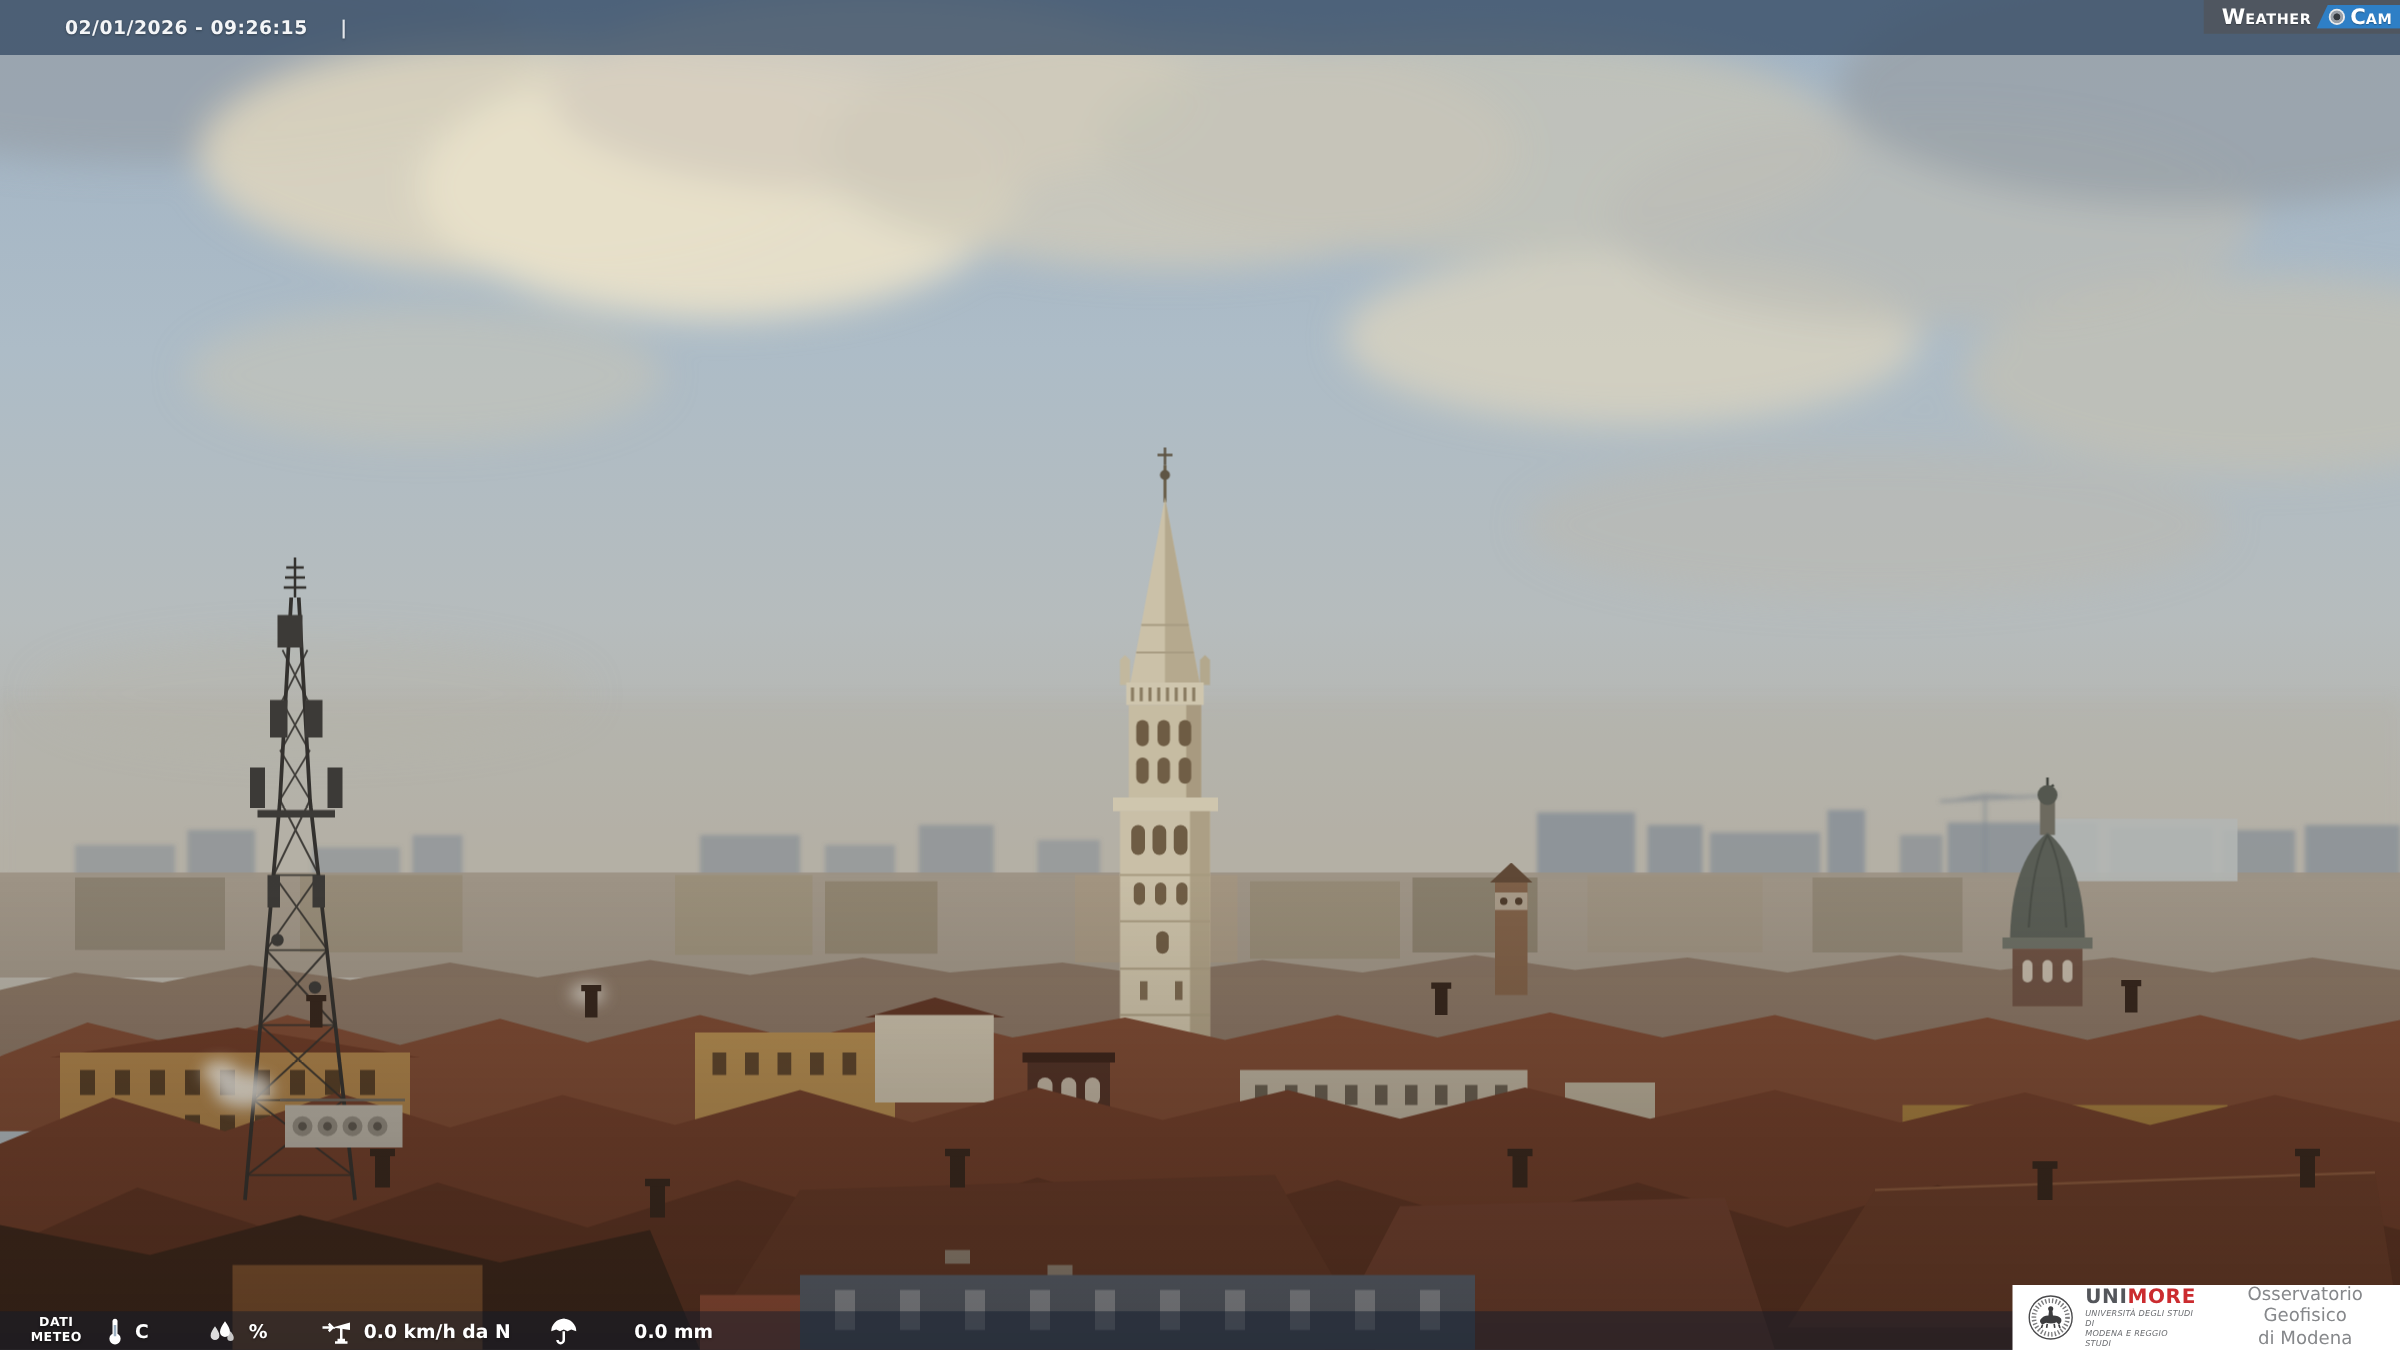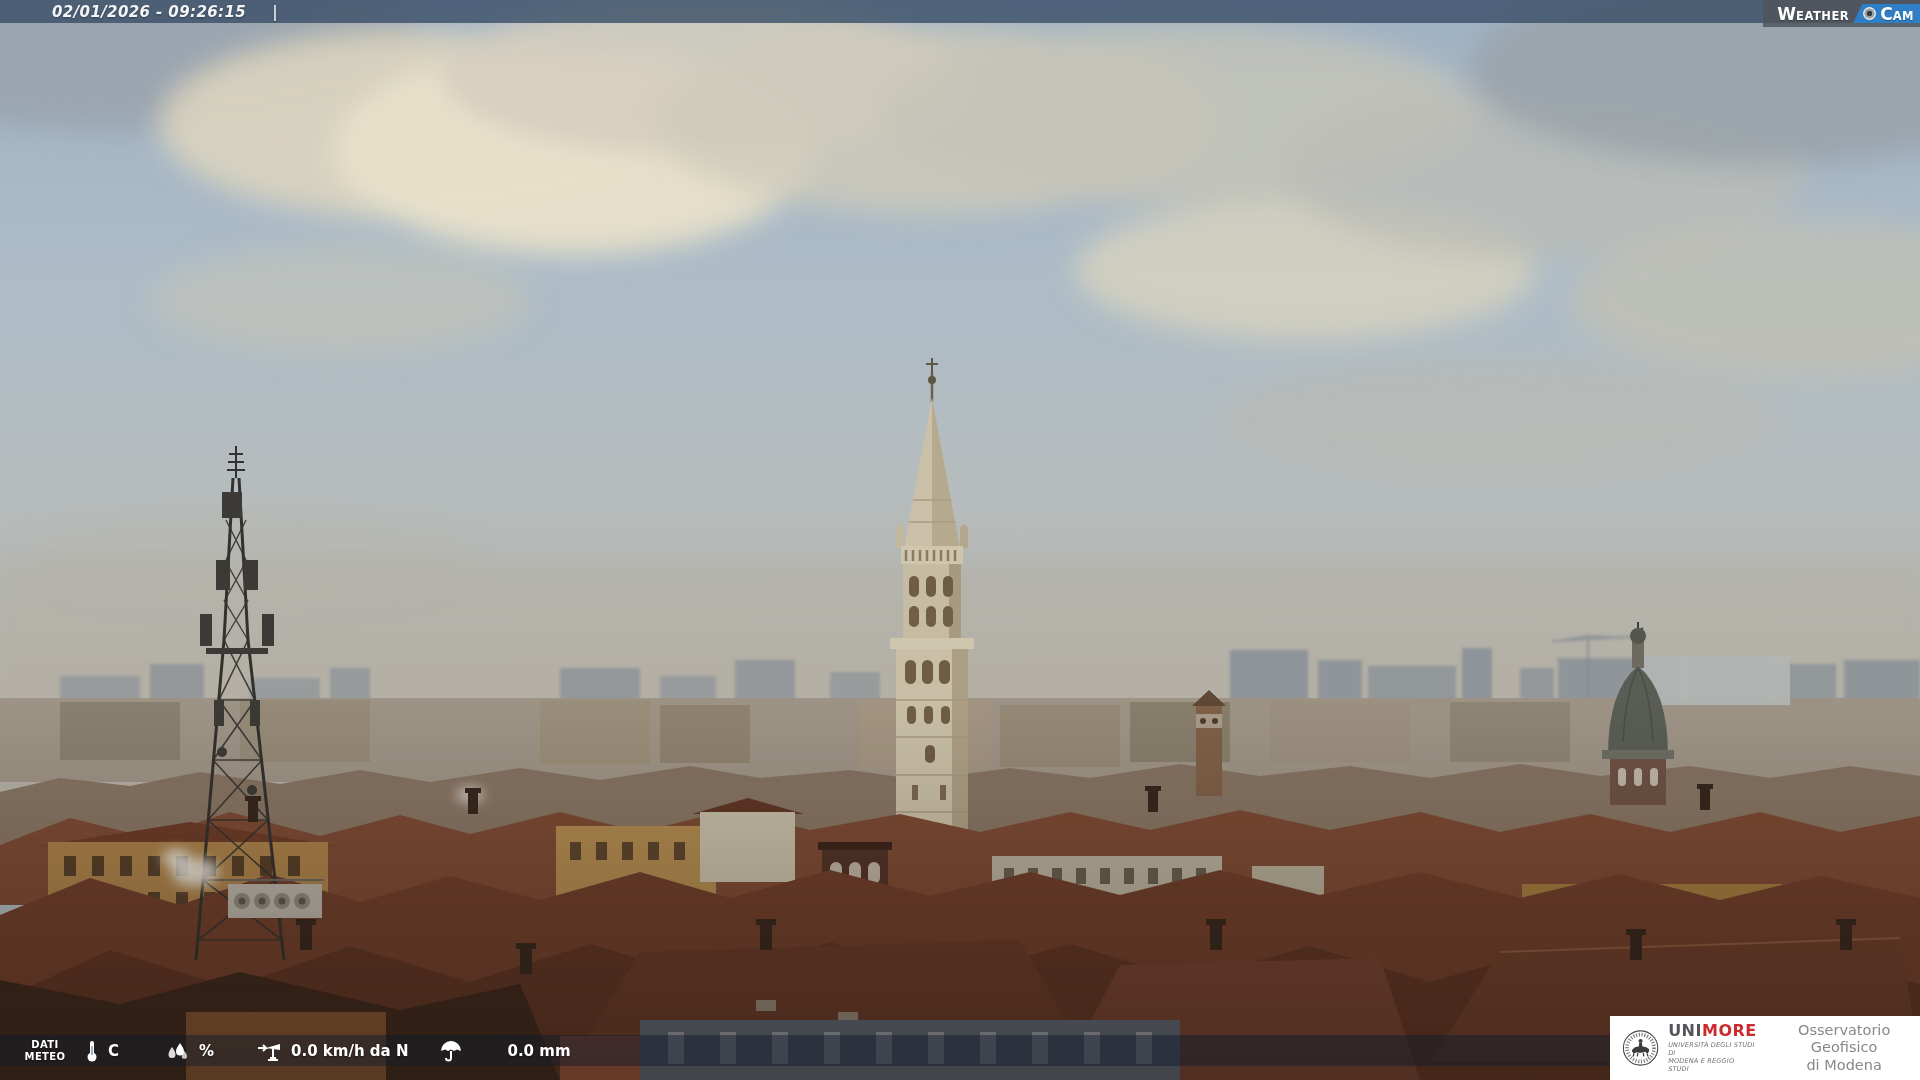--- a/index.html
+++ b/index.html
@@ -1,57 +1,57 @@
 <!DOCTYPE html>
 <html><head>
 <meta charset="utf-8">
 <style>
   html,body{margin:0;padding:0;background:#222;}
   .stage{position:relative;width:1920px;height:1080px;overflow:hidden;
          font-family:"DejaVu Sans",sans-serif;background:#aeb9bf;}
   .scene{position:absolute;left:0;top:0;}
 
   
-  .header-bar{position:absolute;left:0;top:0;right:0;height:23px;
+  .header-bar{position:absolute;left:0;top:0;right:0;height:44px;
     background:rgba(54,76,101,.78);display:flex;align-items:center;
     color:#f3f5f7;font-size:15px;font-weight:bold;letter-spacing:.4px;
-    text-shadow:0 1px 2px rgba(0,0,0,.35);white-space:nowrap;font-style:italic;}
+    text-shadow:0 1px 2px rgba(0,0,0,.35);white-space:nowrap;}
   .header-bar .dt{margin-left:52px;}
   .header-bar .sep{margin:0 26px;opacity:.9;}
 
   
   .wcam{position:absolute;top:0;right:0;height:27px;display:flex;align-items:center;
     background:rgba(80,86,92,.85);padding-left:14px;color:#fff;
     text-shadow:0 1px 1px rgba(0,0,0,.3);}
   .wcam .big{font-size:17px;font-weight:bold;}
   .wcam .small{font-size:11.5px;font-weight:bold;letter-spacing:.5px;}
   .cam-badge{display:flex;align-items:center;height:19px;margin-left:4px;
     background:#2e7fc6;padding:0 6px 0 10px;
     clip-path:polygon(9px 0,100% 0,100% 100%,0 100%);}
   .lens{width:13px;height:13px;border-radius:50%;margin-right:4px;
     background:radial-gradient(circle,#353a40 0 27%,#9aa0a8 33% 52%,#e9eaeb 58% 100%);}
 
   
-  .meteo{position:absolute;left:0;right:0;bottom:14px;height:31px;
+  .meteo{position:absolute;left:0;right:0;bottom:0;height:31px;
     background:rgba(16,28,44,.48);display:flex;align-items:center;
     color:#fff;font-size:15px;font-weight:bold;
     text-shadow:0 1px 2px rgba(0,0,0,.45);white-space:nowrap;}
   .meteo-label{margin-left:16px;width:58px;text-align:center;font-size:10px;
     line-height:1.15;letter-spacing:.4px;}
   .meteo-label span{display:block;}
   .m-item{display:flex;align-items:center;}
   .m-item svg{margin-right:7px;}
   .m-val{margin-right:3px;}
   .mi-temp{margin-left:12px;}
   .mi-hum{margin-left:46px;}
   .mi-wind{margin-left:42px;}
   .mi-rain{margin-left:32px;gap:38px;}
 
   
-  .uni-box{position:absolute;right:0;bottom:0;width:310px;height:64px;background:#fff;
+  .uni-box{position:absolute;right:0;bottom:0;width:310px;height:52px;background:#fff;
     display:flex;align-items:center;padding-left:12px;box-sizing:border-box;}
   .uni-text{margin-left:9px;}
   .brand{font-size:16px;font-weight:bold;letter-spacing:.5px;line-height:1;}
   .brand .uni{color:#54565b;}
   .brand .more{color:#cb2b2f;}
   .sub{margin-top:2px;font-size:6.5px;color:#6c6e72;letter-spacing:.2px;line-height:1.25;}
   .sub span{display:block;font-style:italic;}
   .org{margin-left:11px;font-size:14.5px;color:#86888b;line-height:1.2;text-align:center;}
 </style>
 </head>

